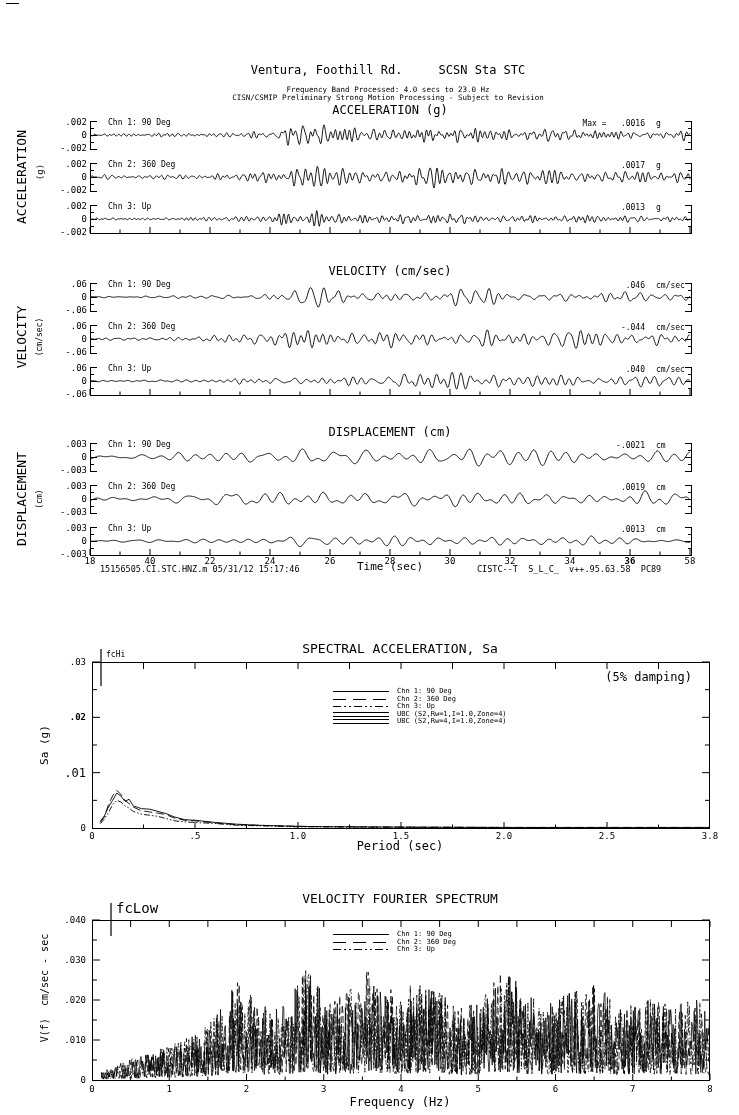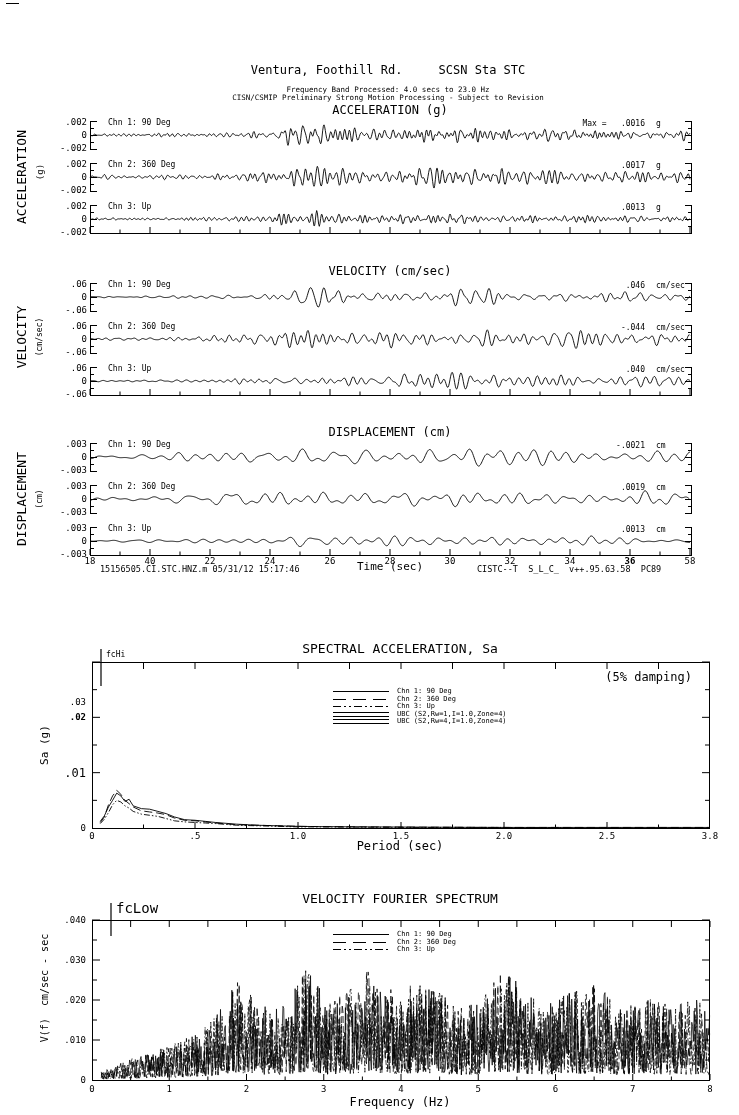--- a/index.html
+++ b/index.html
@@ -440,21 +440,21 @@
     <div class="abs" style="font-size: 9px; left: 330px; top: 561px; transform: translate(-50%, -50%);">26</div>
     <div class="abs" style="font-size: 9px; left: 390px; top: 561px; transform: translate(-50%, -50%);">28</div>
     <div class="abs" style="font-size: 9px; left: 450px; top: 561px; transform: translate(-50%, -50%);">30</div>
     <div class="abs" style="font-size: 9px; left: 510px; top: 561px; transform: translate(-50%, -50%);">32</div>
     <div class="abs" style="font-size: 9px; left: 570px; top: 561px; transform: translate(-50%, -50%);">34</div>
     <div class="abs" style="font-size: 9px; left: 630px; top: 561px; transform: translate(-50%, -50%); font-weight: bold;">36</div>
     <div class="abs" style="font-size: 9px; left: 690px; top: 561px; transform: translate(-50%, -50%);">58</div>
     <div class="abs" style="font-size: 9px; left: 86px; top: 828px; transform: translate(-100%, -50%);">0</div>
     <div class="abs" style="font-size: 12px; left: 86px; top: 772.667px; transform: translate(-100%, -50%);">.01</div>
     <div class="abs" style="font-size: 9px; left: 86px; top: 717.333px; transform: translate(-100%, -50%); font-weight: bold;">.02</div>
-    <div class="abs" style="font-size: 9px; left: 86px; top: 662px; transform: translate(-100%, -50%); margin-top: 40px;">.03</div>
+    <div class="abs" style="font-size: 9px; left: 86px; top: 662px; transform: translate(-100%, -50%);">.03</div>
     <div class="abs" style="font-size: 9px; left: 92px; top: 836px; transform: translate(-50%, -50%);">0</div>
     <div class="abs" style="font-size: 9px; left: 195px; top: 836px; transform: translate(-50%, -50%);">.5</div>
     <div class="abs" style="font-size: 9px; left: 298px; top: 836px; transform: translate(-50%, -50%);">1.0</div>
     <div class="abs" style="font-size: 9px; left: 401px; top: 836px; transform: translate(-50%, -50%);">1.5</div>
     <div class="abs" style="font-size: 9px; left: 504px; top: 836px; transform: translate(-50%, -50%);">2.0</div>
     <div class="abs" style="font-size: 9px; left: 607px; top: 836px; transform: translate(-50%, -50%);">2.5</div>
     <div class="abs" style="font-size: 9px; left: 710px; top: 836px; transform: translate(-50%, -50%);">3.8</div>
     <div class="abs" style="font-size: 9px; left: 86px; top: 920px; transform: translate(-100%, -50%);">.040</div>
     <div class="abs" style="font-size: 9px; left: 86px; top: 960px; transform: translate(-100%, -50%);">.030</div>
     <div class="abs" style="font-size: 9px; left: 86px; top: 1000px; transform: translate(-100%, -50%);">.020</div>

